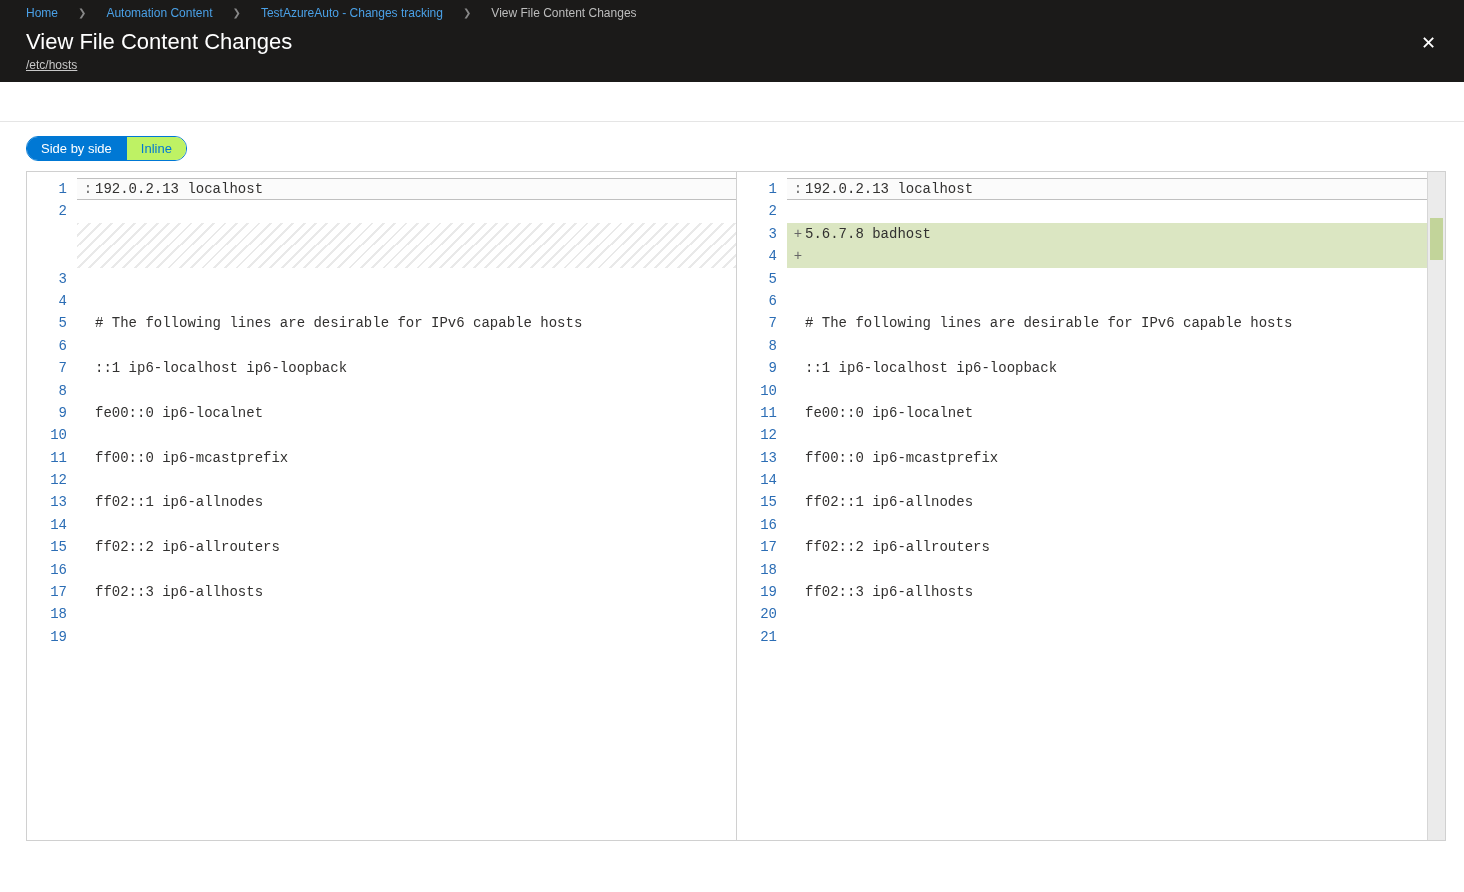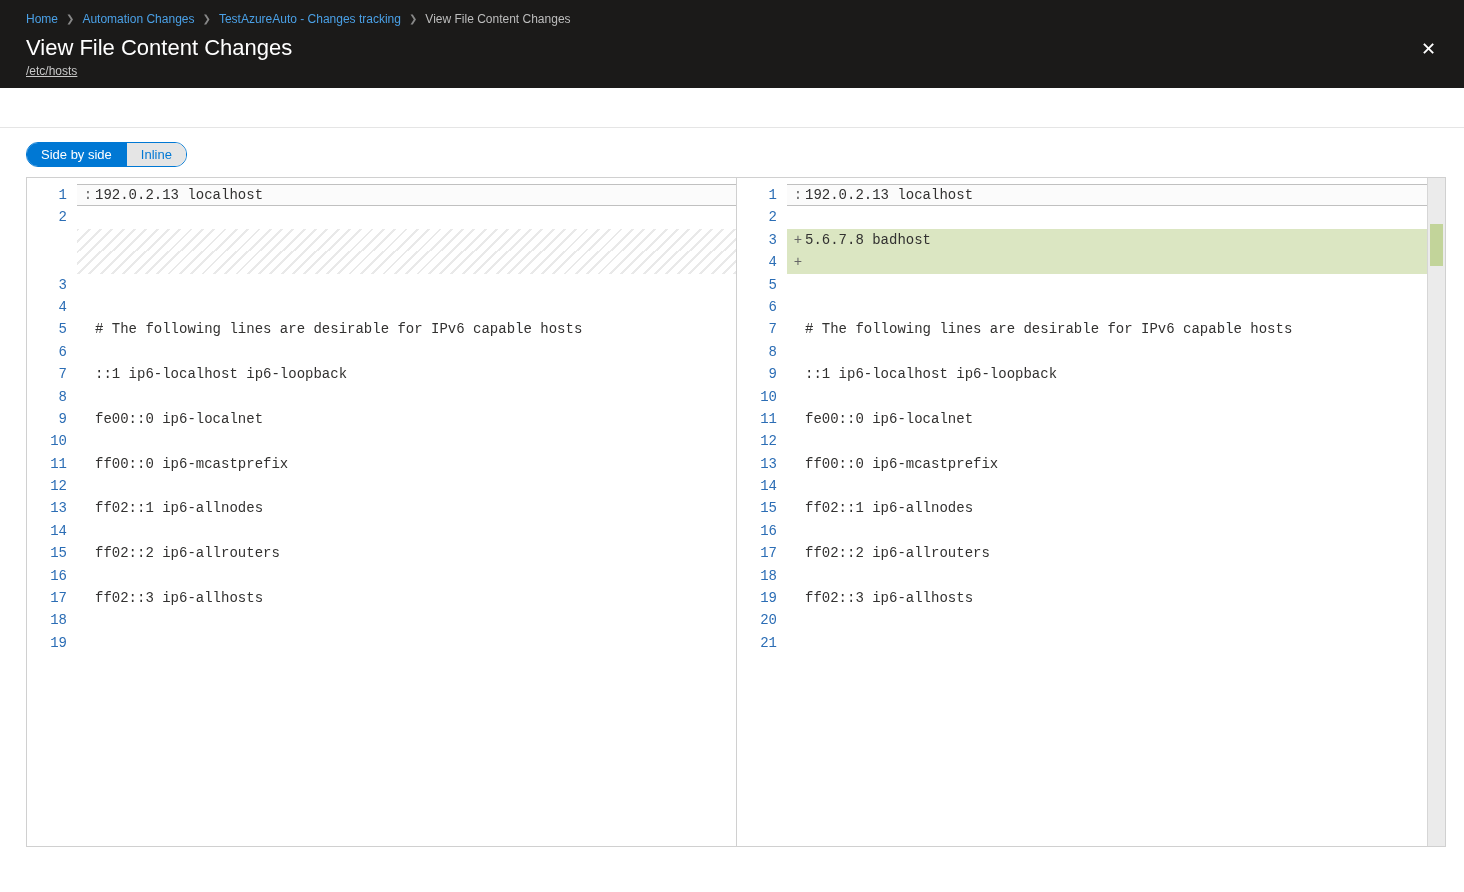--- a/index.html
+++ b/index.html
@@ -12,22 +12,22 @@
     overflow: hidden;
   }
   .topbar {
     background: #1b1a19;
     color: #d0d0d0;
     width: 100%;
   }
   .breadcrumb {
     display: flex;
     align-items: flex-end;
-    gap: 8px;
-    padding: 10px 20px 4px 26px;
+    gap: 20px;
+    padding: 4px 20px 4px 26px;
     font-size: 12px;
     line-height: 18px;
   }
   .breadcrumb a { color: #4aa0e6; text-decoration: none; cursor: pointer; }
   .breadcrumb .sep { color: #888; font-size: 10px; }
   .breadcrumb .current { color: #bdbdbd; }
   .titlebar {
     display: flex;
     align-items: flex-start;
     justify-content: space-between;
@@ -64,21 +64,21 @@
     display: inline-flex;
     margin: 14px 0 10px 26px;
     border: 1px solid #0078d4;
     border-radius: 12px;
     overflow: hidden;
     font-size: 13px;
   }
   .view-toggle .tab {
     padding: 4px 14px;
     cursor: pointer;
-    background: #e5e5e5;
+    background: #bef264;
     color: #0078d4;
     user-select: none;
   }
   .view-toggle .tab.active {
     background: #0078d4;
     color: #ffffff;
   }
   .view-toggle .tab + .tab { border-left: 1px solid #0078d4; }
 
   .diff-wrap {
@@ -163,21 +163,21 @@
   }
 
 </style>
 </head>
 <body>
 
 <div class="topbar">
   <div class="breadcrumb">
     <a>Home</a>
     <span class="sep">❯</span>
-    <a>Automation Changes</a>
+    <a>Automation Content</a>
     <span class="sep">❯</span>
     <a>TestAzureAuto - Changes tracking</a>
     <span class="sep">❯</span>
     <span class="current">View File Content Changes</span>
   </div>
   <div class="titlebar">
     <div class="titles">
       <div class="page-title">View File Content Changes</div>
       <div class="page-subtitle">/etc/hosts</div>
     </div>

